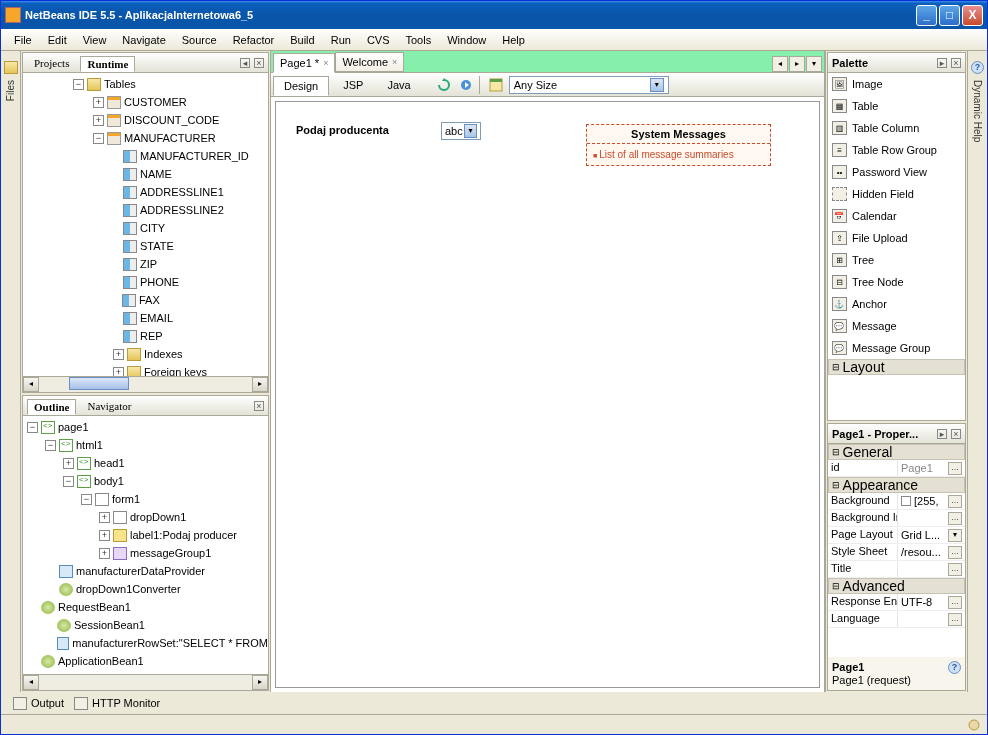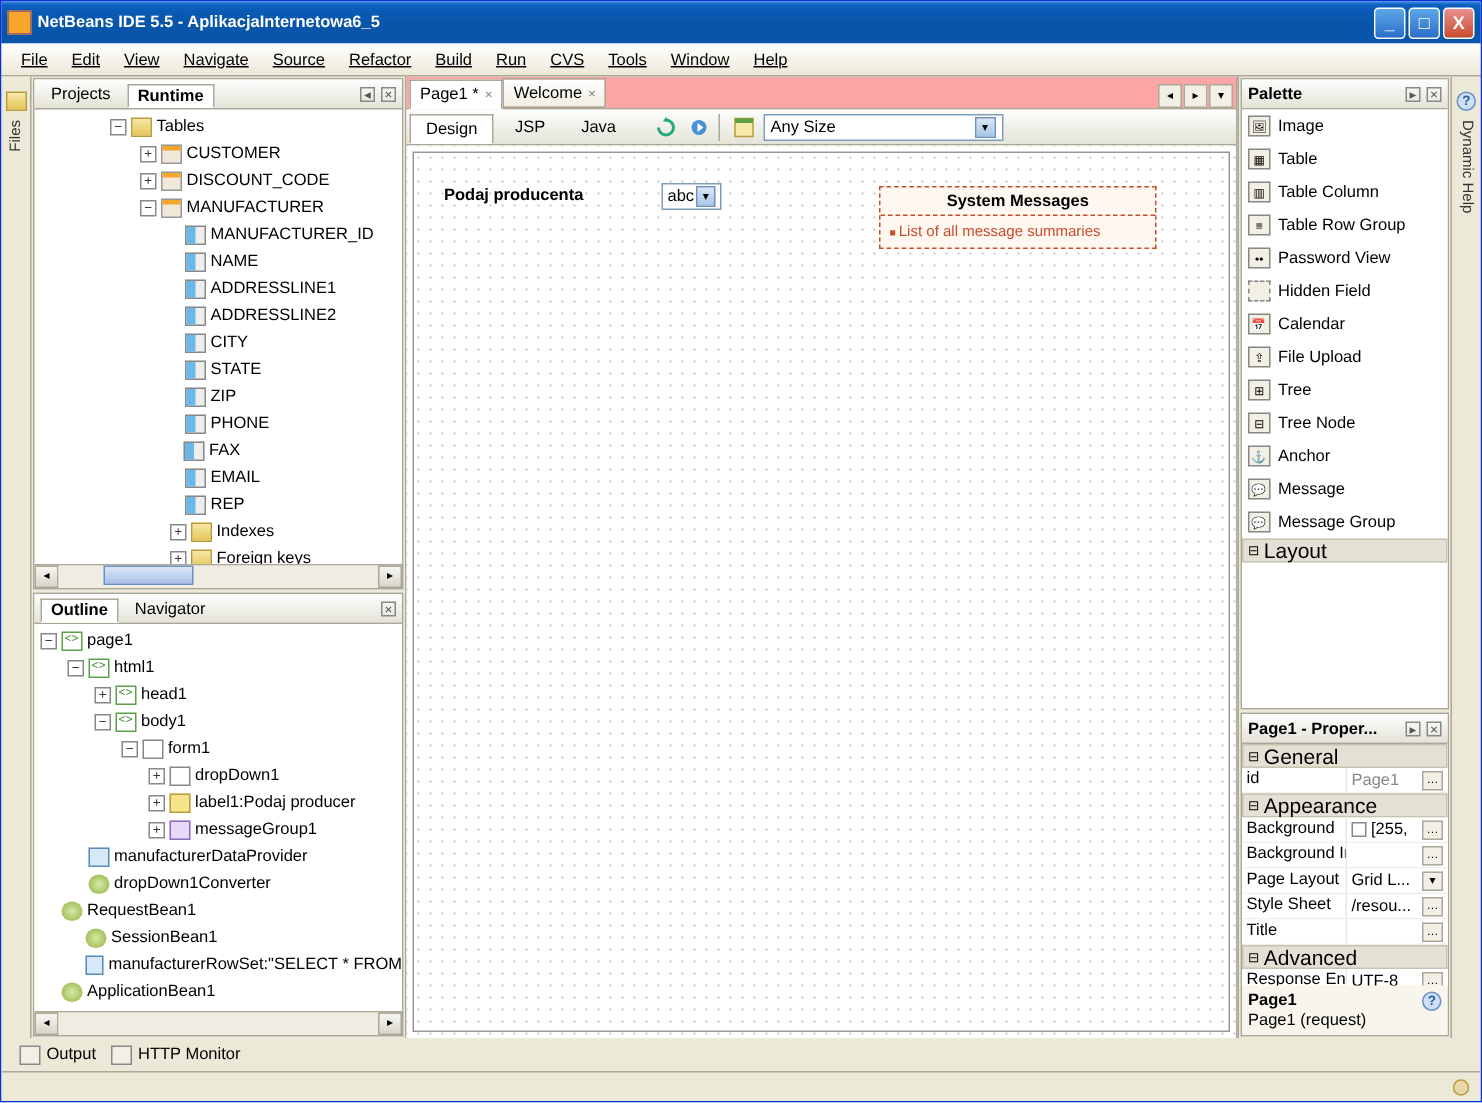--- a/index.html
+++ b/index.html
@@ -5,33 +5,33 @@
 * { box-sizing: border-box; margin: 0; padding: 0; font-family: Tahoma, sans-serif; font-size: 11px; }
 html, body { width: 988px; height: 735px; overflow: hidden; }
 .win { width: 988px; height: 735px; background: #ece9d8; border: 1px solid #0831d9; display: flex; flex-direction: column; }
 .titlebar { height: 28px; background: linear-gradient(to bottom, #3a8fe8 0%, #0c5fbe 8%, #0855a9 50%, #0855a9 100%); display: flex; align-items: center; padding: 0 4px; color: #fff; }
 .titlebar .ticon { width: 16px; height: 16px; background: #f7a62b; border: 1px solid #a66; margin-right: 4px; }
 .titlebar .title { font-weight: bold; flex: 1; }
 .winbtns { display: flex; gap: 2px; }
 .winbtn { width: 21px; height: 21px; border: 1px solid #fff; border-radius: 3px; display: flex; align-items: center; justify-content: center; color: #fff; font-weight: bold; font-size: 12px; cursor: default; }
 .winbtn.min, .winbtn.max { background: linear-gradient(#5da6e8,#2b6ec9); }
 .winbtn.close { background: linear-gradient(#e89090,#c94b2b); }
-.menubar { height: 22px; background: linear-gradient(#fff,#ece9d8); display: flex; align-items: center; padding: 0 6px; border-bottom: 1px solid #aca899; gap: 2px; text-decoration: underline; }
+.menubar { height: 22px; background: linear-gradient(#fff,#ece9d8); display: flex; align-items: center; padding: 0 6px; border-bottom: 1px solid #aca899; gap: 2px; }
 .menubar .mi { padding: 2px 7px; cursor: default; }
 .body { flex: 1; display: flex; min-height: 0; position: relative; }
 .ltab { width: 20px; background: #ece9d8; border-right: 1px solid #aca899; padding-top: 10px; text-align: center; }
 .ltab .vtxt { writing-mode: vertical-rl; transform: rotate(180deg); font-size: 10px; color: #333; margin: 6px auto; }
 .rtab { width: 20px; background: #ece9d8; border-left: 1px solid #aca899; padding-top: 10px; text-align: center; }
 .rtab .vtxt { writing-mode: vertical-rl; font-size: 10px; color: #333; margin: 6px auto; }
 .colL { width: 250px; display: flex; flex-direction: column; border-right: 1px solid #aca899; }
 .colR { width: 142px; display: flex; flex-direction: column; border-left: 1px solid #aca899; }
 .colM { flex: 1; display: flex; flex-direction: column; min-width: 0; border-right: 1px solid #aca899; }
 .pane { display: flex; flex-direction: column; background: #fff; border: 1px solid #aca899; margin: 1px; }
 .pane-hd { height: 20px; background: linear-gradient(#fefefe,#e3e3d7); border-bottom: 1px solid #aca899; display: flex; align-items: center; padding: 0 4px; gap: 4px; }
-.pane-hd .tabbtn { padding: 1px 6px; border: 1px solid transparent; cursor: default; }
+.pane-hd .tabbtn { padding: 1px 6px; border: 1px solid transparent; cursor: default; font-family: Liberation Serif, serif; }
 .pane-hd .tabbtn.active { font-weight: bold; border: 1px solid #aca899; background: #fff; border-bottom-color: #fff; position: relative; top: 1px; }
 .pane-hd .spacer { flex: 1; }
 .pane-hd .pbtn { width: 10px; height: 10px; font-size: 9px; line-height: 9px; text-align: center; border: 1px solid #888; color: #555; cursor: default; }
 .pane-body { flex: 1; overflow: auto; background: #fff; }
 .tree { padding: 2px 0; }
 .tree .node { white-space: nowrap; height: 18px; display: flex; align-items: center; }
 .tree .exp { width: 11px; height: 11px; border: 1px solid #888; font-size: 9px; line-height: 8px; text-align: center; margin-right: 3px; color: #333; cursor: default; }
 .tree .exp.none { border: none; }
 .tree .ico { width: 14px; height: 13px; margin-right: 3px; display: inline-block; }
 .ico.folder { background: linear-gradient(#f7e8a8,#e6c557); border: 1px solid #b89b3a; }
@@ -43,21 +43,21 @@
 .ico.ds { background: #d7e8f7; border: 1px solid #5a8bbf; }
 .ico.tag { background: #fff; border: 1px solid #5b9f49; position: relative; }
 .ico.tag::before { content: "<>"; position: absolute; font-size: 8px; color: #3c8a2b; left: 1px; top: -1px; }
 .ico.dd { background: #fff; border: 1px solid #888; }
 .ico.lab { background: #f7e38a; border: 1px solid #b89b3a; }
 .ico.msg { background: #e8d7f7; border: 1px solid #8a6bbf; }
 .pane-scroll-h { height: 16px; background: #ece9d8; border-top: 1px solid #aca899; display: flex; }
 .sb-btn { width: 16px; height: 15px; background: linear-gradient(#f7f6f2,#d8d5c8); border: 1px solid #aca899; text-align: center; font-size: 8px; line-height: 12px; }
 .sb-track { flex: 1; background: #efece1; }
 .sb-thumb { width: 60px; height: 13px; background: linear-gradient(#dde6f7,#a7c0e8); border: 1px solid #6a8fc2; margin: 0 30px; }
-.center-tabs { height: 22px; display: flex; align-items: flex-end; padding: 0 2px; background: #fca5a5; border-bottom: 1px solid #aca899; gap: 0; }
+.center-tabs { height: 22px; display: flex; align-items: flex-end; padding: 0 2px; background: #86efac; border-bottom: 1px solid #aca899; gap: 0; }
 .filetab { height: 20px; padding: 2px 6px; background: linear-gradient(#fff,#f2efe4); border: 1px solid #aca899; display: flex; align-items: center; gap: 4px; cursor: default; }
 .filetab.active { background: #fff; border-bottom-color: #fff; position: relative; top: 1px; }
 .filetab .xbtn { font-size: 9px; color: #888; }
 .navbtns { margin-left: auto; display: flex; gap: 1px; }
 .navbtn { width: 16px; height: 16px; border: 1px solid #aca899; background: #f2efe4; text-align: center; font-size: 8px; line-height: 13px; }
 .subtoolbar { height: 24px; background: linear-gradient(#fefefe,#e3e3d7); border-bottom: 1px solid #aca899; display: flex; align-items: center; padding: 0 2px; gap: 4px; }
 .subtab { padding: 3px 10px; cursor: default; }
 .subtab.active { background: #fff; border: 1px solid #aca899; border-bottom-color: #fff; position: relative; top: 1px; }
 .tbico { width: 18px; height: 18px; border: 1px solid transparent; display: flex; align-items: center; justify-content: center; }
 .sizebox { height: 18px; width: 160px; border: 1px solid #7f9db9; background: #fff; display: flex; align-items: center; padding: 0 4px; }
@@ -424,21 +424,21 @@
               <span>Message</span>
             </div>
           <div class="pal-item">
               <span class="pal-ico">💬</span>
               <span>Message Group</span>
             </div>
           <div class="sec-hd">Layout</div>
         </div>
       </div>
 
-      <div class="pane" style="height:216px">
+      <div class="pane" style="height:268px">
         <div class="pane-hd">
           <b>Page1 - Proper...</b>
           <span class="spacer"></span>
           <span class="pbtn">▸</span>
           <span class="pbtn">×</span>
         </div>
         <div class="pane-body">
           <div class="sec-hd">General</div>
           <div class="prop-row">
               <div class="pn">id</div>

